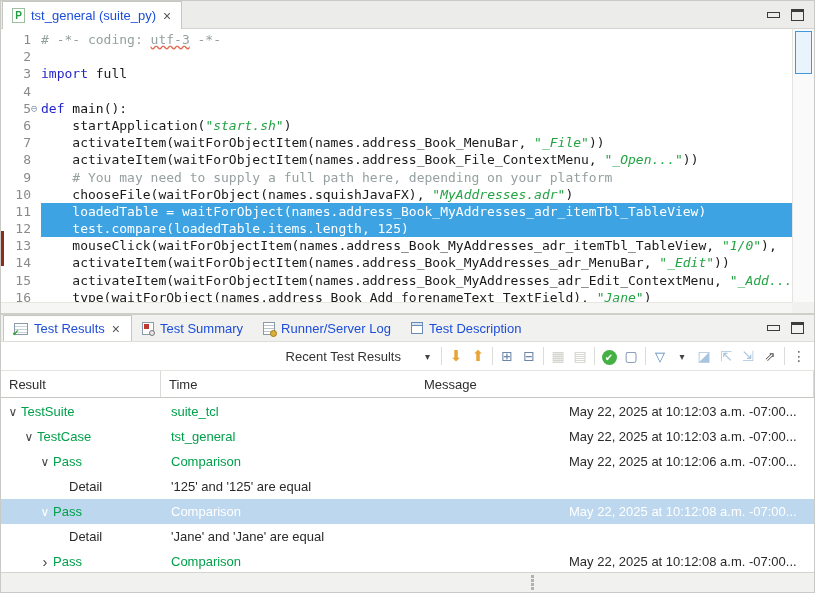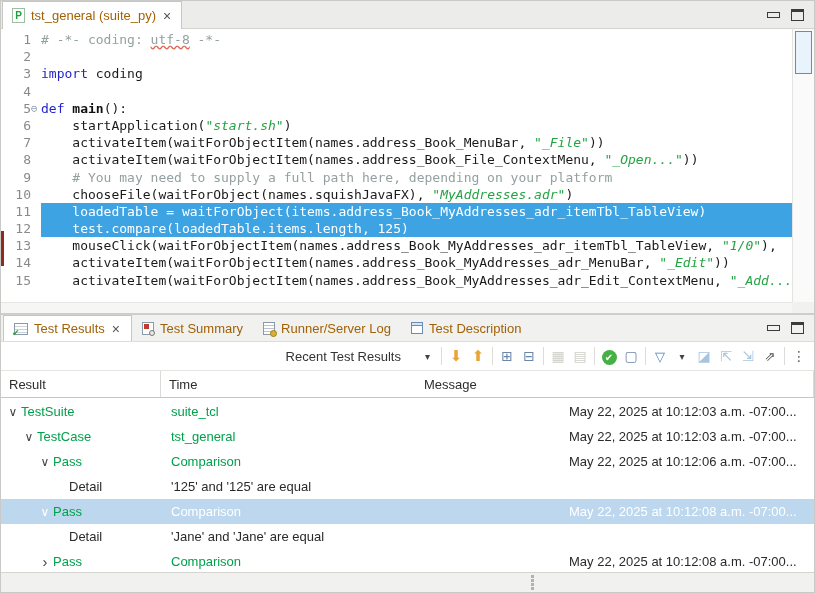--- a/index.html
+++ b/index.html
@@ -13,21 +13,21 @@
   .editor-tabbar {
     position:absolute; left:0; top:0; right:0; height:28px;
     background:#ececea; border-bottom:1px solid #d3d3cf;
     display:flex; align-items:stretch;
   }
   .editor-tab {
     display:flex; align-items:center; gap:6px; padding:0 9px;
     background:#fff; border:1px solid #c6c6c2; border-bottom:none;
     margin-left:1px; position:relative; z-index:2; height:28px;
   }
-  .tab-label { color:#a16207; white-space:nowrap; }
+  .tab-label { color:#1d4ed8; white-space:nowrap; }
   .tab-close { color:#555; font-size:14px; line-height:1; padding:0 1px; cursor:default; }
   .win-controls { margin-left:auto; display:flex; align-items:center; gap:11px; padding-right:10px; }
   .win-min { width:13px; height:6px; border:1px solid #3c3c3c; background:transparent; }
   .win-max { width:13px; height:12px; border:1px solid #3c3c3c; border-top-width:3px; background:transparent; }
 
   .code-viewport {
     position:absolute; left:0; top:28px; width:793px; height:273px;
     background:#fff; overflow:hidden;
   }
   .code-lines { padding-top:2px; }
@@ -35,21 +35,21 @@
     font-family:"DejaVu Sans Mono","Liberation Mono",monospace; font-size:13px; white-space:pre; }
   .ln { width:30px; text-align:right; color:#8a8a8a; flex:0 0 30px; background:#fff; }
   .fold { width:10px; flex:0 0 10px; position:relative; background:#fff; }
   .fold-glyph { position:absolute; left:0px; top:0; font-size:11px; color:#8fa0b3; line-height:17px; }
   .code-text { flex:1 1 auto; color:#1a1a1a; }
   .code-line.sel .code-text { background:#3ea3e2; color:#fff; }
   .com { color:#95a0a0; }
   .kw  { color:#2323cd; }
   .str { color:#23a344; font-style:italic; }
   .pl  { color:#1a1a1a; }
-  .bold{ color:#111; font-weight:bold; }
+  .bold{ color:#111; font-weight:normal; }
   .sp  { text-decoration:underline; text-decoration-style:wavy; text-decoration-color:#e0654e; }
   .range-marker { position:absolute; left:0; top:202px; width:3px; height:35px; background:#8f2a1f; z-index:3; }
 
   .v-scroll {
     position:absolute; right:0; top:28px; width:22px; height:273px;
     background:#fafafa; border-left:1px solid #e3e3e0;
   }
   .v-thumb { position:absolute; left:2px; top:2px; width:17px; height:43px;
     background:#e9f3fc; border:1px solid #3f97dd; }
   .h-scroll {
@@ -146,35 +146,36 @@
       <span class="tab-close">×</span>
     </div>
     <div class="win-controls">
       <span class="win-min"></span>
       <span class="win-max"></span>
     </div>
   </div>
 
   <div class="code-viewport">
     <div class="code-lines" id="code-lines">
-        <div class="code-line"><span class="ln">1</span><span class="fold"></span><span class="code-text"><span class="com"># -*- coding: </span><span class="com sp">utf-8</span><span class="com"> -*-</span></span></div>
+        <div class="code-line"><span class="ln">1</span><span class="fold"></span><span class="code-text"><span class="com"># -*- coding: </span><span class="com sp">utf-3</span><span class="com"> -*-</span></span></div>
         <div class="code-line"><span class="ln">2</span><span class="fold"></span><span class="code-text"></span></div>
-        <div class="code-line"><span class="ln">3</span><span class="fold"></span><span class="code-text"><span class="kw">import</span><span class="pl"> coding</span></span></div>
+        <div class="code-line"><span class="ln">3</span><span class="fold"></span><span class="code-text"><span class="kw">import</span><span class="pl"> full</span></span></div>
         <div class="code-line"><span class="ln">4</span><span class="fold"></span><span class="code-text"></span></div>
         <div class="code-line"><span class="ln">5</span><span class="fold"><span class="fold-glyph">⊖</span></span><span class="code-text"><span class="kw">def </span><span class="bold">main</span><span class="pl">():</span></span></div>
         <div class="code-line"><span class="ln">6</span><span class="fold"></span><span class="code-text"><span class="pl">    startApplication(</span><span class="str">"start.sh"</span><span class="pl">)</span></span></div>
         <div class="code-line"><span class="ln">7</span><span class="fold"></span><span class="code-text"><span class="pl">    activateItem(waitForObjectItem(names.address_Book_MenuBar, </span><span class="str">"_File"</span><span class="pl">))</span></span></div>
         <div class="code-line"><span class="ln">8</span><span class="fold"></span><span class="code-text"><span class="pl">    activateItem(waitForObjectItem(names.address_Book_File_ContextMenu, </span><span class="str">"_Open..."</span><span class="pl">))</span></span></div>
         <div class="code-line"><span class="ln">9</span><span class="fold"></span><span class="code-text"><span class="com">    # You may need to supply a full path here, depending on your platform</span></span></div>
         <div class="code-line"><span class="ln">10</span><span class="fold"></span><span class="code-text"><span class="pl">    chooseFile(waitForObject(names.squishJavaFX), </span><span class="str">"MyAddresses.adr"</span><span class="pl">)</span></span></div>
-        <div class="code-line sel"><span class="ln">11</span><span class="fold"></span><span class="code-text"><span>    loadedTable = waitForObject(items.address_Book_MyAddresses_adr_itemTbl_TableView)</span></span></div>
+        <div class="code-line sel"><span class="ln">11</span><span class="fold"></span><span class="code-text"><span>    loadedTable = waitForObject(names.address_Book_MyAddresses_adr_itemTbl_TableView)</span></span></div>
         <div class="code-line sel"><span class="ln">12</span><span class="fold"></span><span class="code-text"><span>    test.compare(loadedTable.items.length, 125)</span></span></div>
         <div class="code-line"><span class="ln">13</span><span class="fold"></span><span class="code-text"><span class="pl">    mouseClick(waitForObjectItem(names.address_Book_MyAddresses_adr_itemTbl_TableView, </span><span class="str">"1/0"</span><span class="pl">),</span></span></div>
         <div class="code-line"><span class="ln">14</span><span class="fold"></span><span class="code-text"><span class="pl">    activateItem(waitForObjectItem(names.address_Book_MyAddresses_adr_MenuBar, </span><span class="str">"_Edit"</span><span class="pl">))</span></span></div>
         <div class="code-line"><span class="ln">15</span><span class="fold"></span><span class="code-text"><span class="pl">    activateItem(waitForObjectItem(names.address_Book_MyAddresses_adr_Edit_ContextMenu, </span><span class="str">"_Add...</span></span></div>
+        <div class="code-line"><span class="ln">16</span><span class="fold"></span><span class="code-text"><span class="pl">    type(waitForObject(names.address_Book_Add_forenameText_TextField), </span><span class="str">"Jane"</span><span class="pl">)</span></span></div>
       </div>
     <div class="range-marker"></div>
   </div>
 
   <div class="v-scroll">
     <div class="v-thumb"></div>
   </div>
   <div class="h-scroll"></div>
   <div class="scroll-corner"></div>
   <div class="panel-divider"></div>

